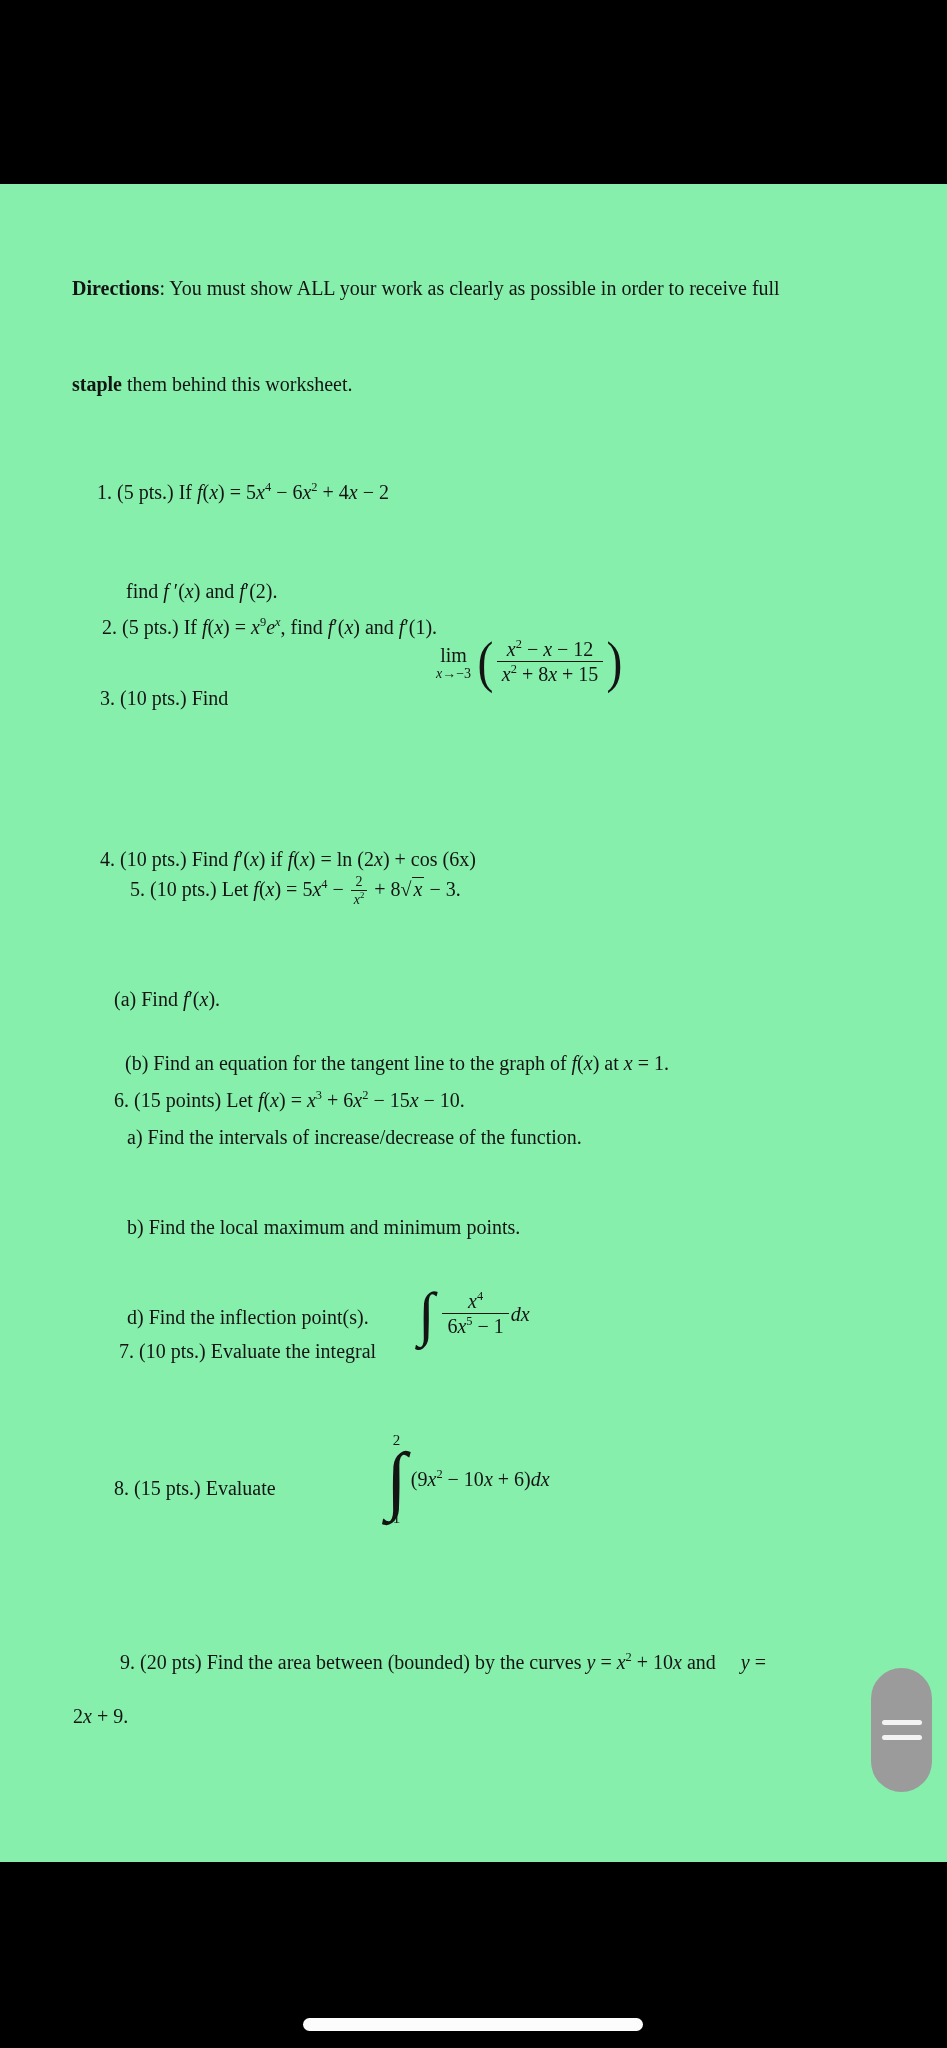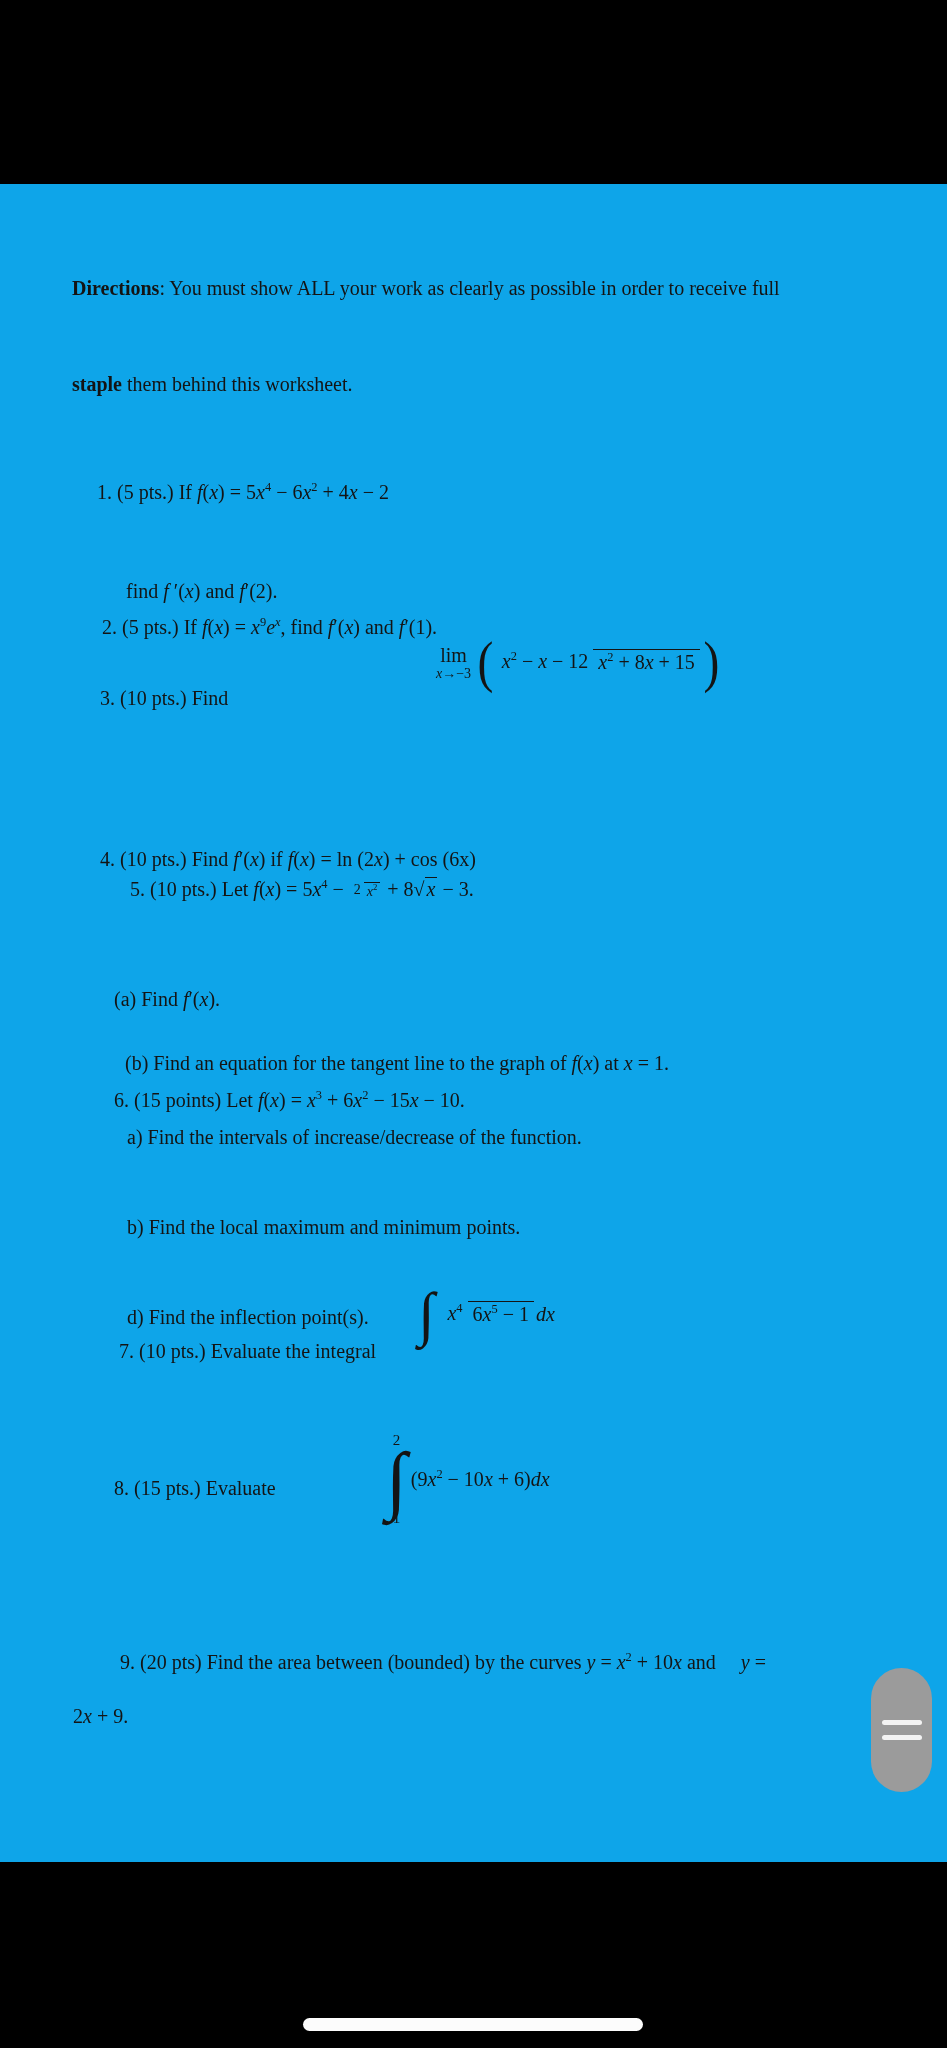--- a/index.html
+++ b/index.html
@@ -1,21 +1,21 @@
 <!DOCTYPE html>
 <html><head>
 <meta charset="utf-8">
 <style>
   html,body{margin:0;padding:0;background:#000;}
   .screen{position:relative;width:947px;height:2048px;background:#000;overflow:hidden;margin:0 auto;
           font-family:"Liberation Serif","DejaVu Serif",serif;color:#141414;}
   .letterbox{position:absolute;left:0;width:947px;background:#000;}
   .lb-top{top:0;height:184px;}
   .lb-bottom{top:1862px;height:186px;}
-  .page{position:absolute;left:0;top:184px;width:947px;height:1678px;background:#0ea5e9;}
+  .page{position:absolute;left:0;top:184px;width:947px;height:1678px;background:#86efac;}
   .blk{position:absolute;font-size:20px;line-height:33px;white-space:pre;}
   .seg{white-space:pre;}
   .seg-r{font-style:normal;}
   .seg-i{font-style:italic;}
   .seg-b{font-weight:bold;}
   .seg-sup{font-size:0.62em;vertical-align:super;line-height:0;}
   .seg-isup{font-size:0.62em;vertical-align:super;line-height:0;font-style:italic;}
   .dir{left:72px;top:24px;line-height:32px;}
   .p1{left:97px;top:226px;}
   .p1 .l2{margin-left:29px;}
@@ -31,21 +31,21 @@
   .p7h{left:119px;top:1085px;}
   .p7m{left:418px;top:1104px;display:flex;align-items:center;}
   .p8h{left:114px;top:1222px;}
   .p8m{left:386px;top:1248px;display:flex;align-items:center;}
   .p9l1{left:120px;top:1396px;}
   .p9l2{left:73px;top:1450px;}
   .limword{display:inline-flex;flex-direction:column;align-items:center;margin-right:5px;margin-left:43px;}
   .limword .w{font-size:20px;line-height:22px;}
   .limword .sub{font-size:14px;line-height:15px;}
   .bigparen{font-size:56px;line-height:56px;font-weight:400;transform:scaleX(0.85);}
-  .frac{display:inline-flex;flex-direction:row;text-align:center;vertical-align:middle;margin:0 2px;}
+  .frac{display:inline-flex;flex-direction:column;text-align:center;vertical-align:middle;margin:0 2px;}
   .frac .num{padding:0 5px;line-height:24px;}
   .frac .den{border-top:1.6px solid #141414;padding:0 5px;line-height:25px;}
   .frac-sm{font-size:14px;}
   .frac-sm .num{line-height:16px;padding:0 3px;}
   .frac-sm .den{line-height:17px;padding:0 3px;border-top:1.3px solid #141414;}
   .sqrt-arg{font-style:italic;border-top:1.5px solid #141414;padding:0 2px;}
   .int-sign{font-size:60px;line-height:52px;font-family:"Liberation Serif","DejaVu Sans",serif;margin-right:6px;}
   .int-col{display:inline-flex;flex-direction:column;align-items:center;margin-right:4px;}
   .int-col .lim{font-size:15px;line-height:16px;}
   .int-col .int-sign-big{font-size:76px;line-height:62px;font-family:"Liberation Serif","DejaVu Sans",serif;}

